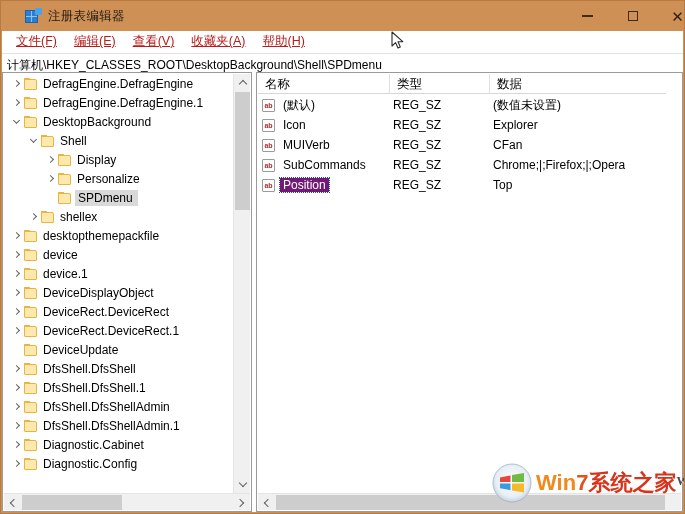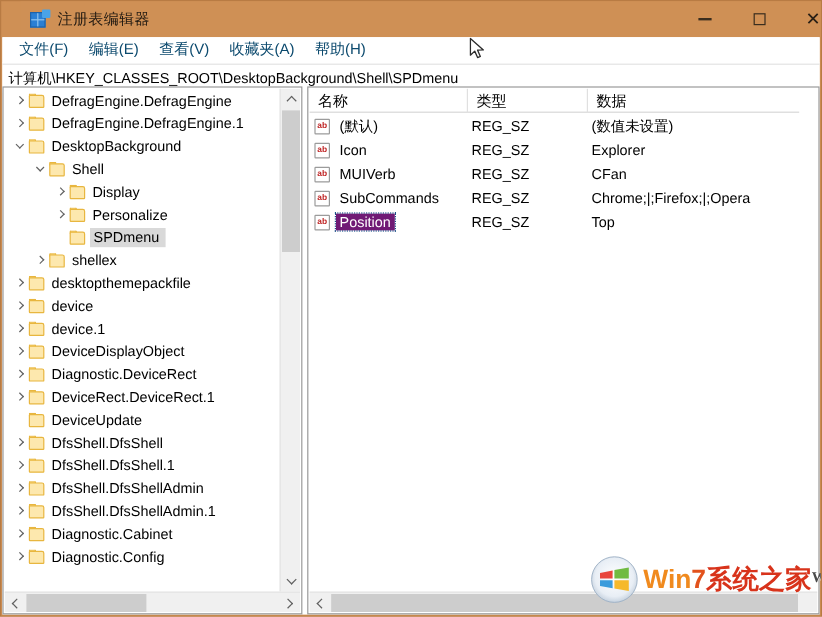--- a/index.html
+++ b/index.html
@@ -69,22 +69,22 @@
     background: #ffffff;
   }
 
   
   .menubar {
     height: 22px; display: flex; align-items: center;
     padding-left: 6px; background: #ffffff;
     border-bottom: 1px solid #ffffff;
   }
   .menuitem {
-    font-size: 12.5px; color: #0c4a6e;
-    padding: 2px 9px 2px 8px; white-space: nowrap;
+    font-size: 12.5px; color: #b91c1c;
+    padding: 2px 9px 2px 8px; white-space: nowrap; text-decoration: underline;
   }
 
   
   .addressbar {
     height: 24px;
     border-top: 1px solid #e3e3e3;
     border-bottom: 1px solid #d9d9d9;
     display: flex; align-items: center;
     padding-left: 5px;
     background: #ffffff;
@@ -432,21 +432,21 @@
               </div>
               <div class="treerow">
                 <div style="width: 4px; height: 19px; flex: 0 0 auto;"></div>
                 <div class="twisty collapsed">
                   <span class="chev"></span>
                 </div>
                 <div class="folder">
                   <div class="tab"></div>
                   <div class="body"></div>
                 </div>
-                <span class="tlabel">Diagnostic.DeviceRect</span>
+                <span class="tlabel">DeviceRect.DeviceRect</span>
               </div>
               <div class="treerow">
                 <div style="width: 4px; height: 19px; flex: 0 0 auto;"></div>
                 <div class="twisty collapsed">
                   <span class="chev"></span>
                 </div>
                 <div class="folder">
                   <div class="tab"></div>
                   <div class="body"></div>
                 </div>

